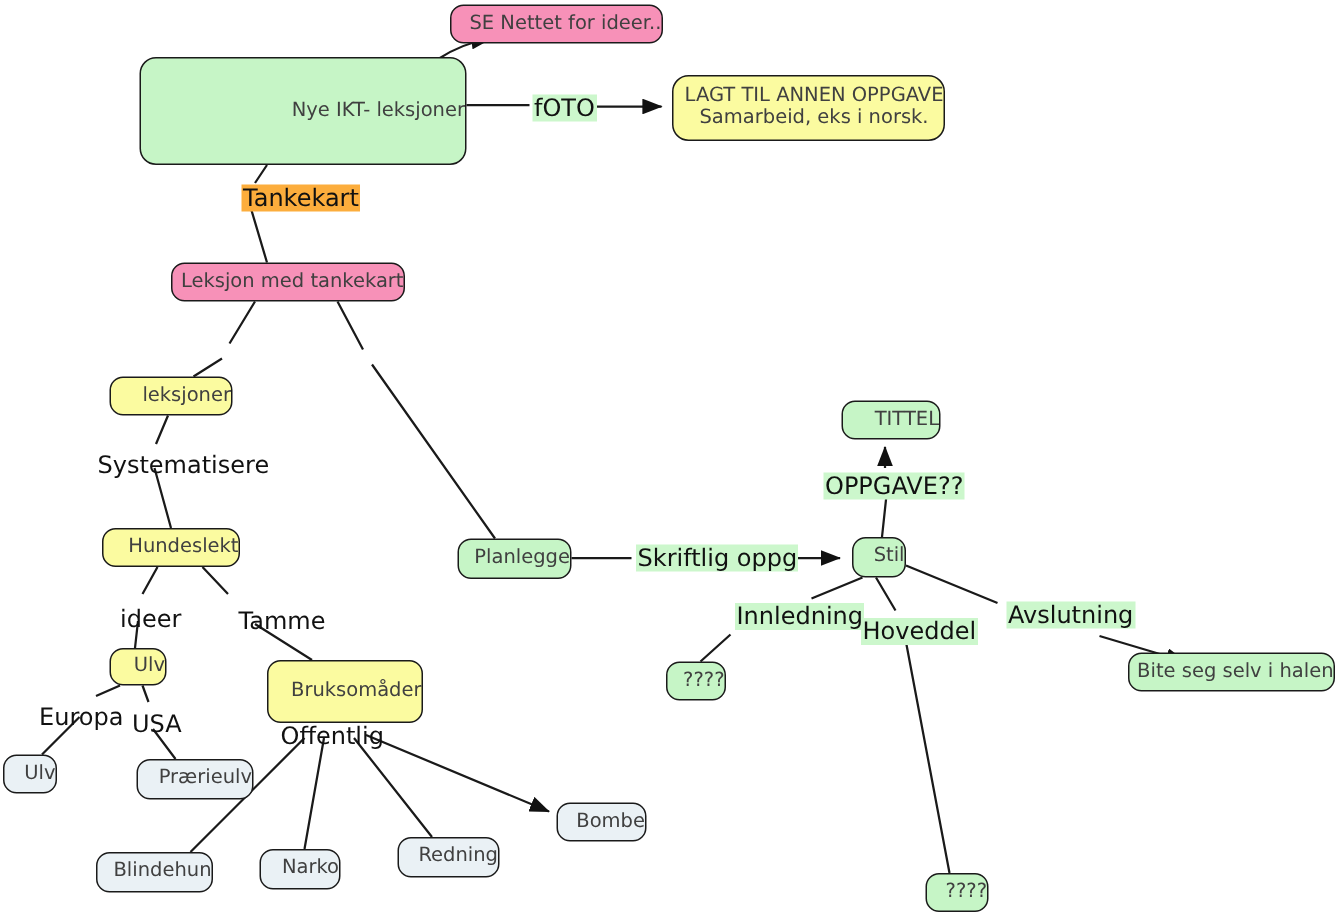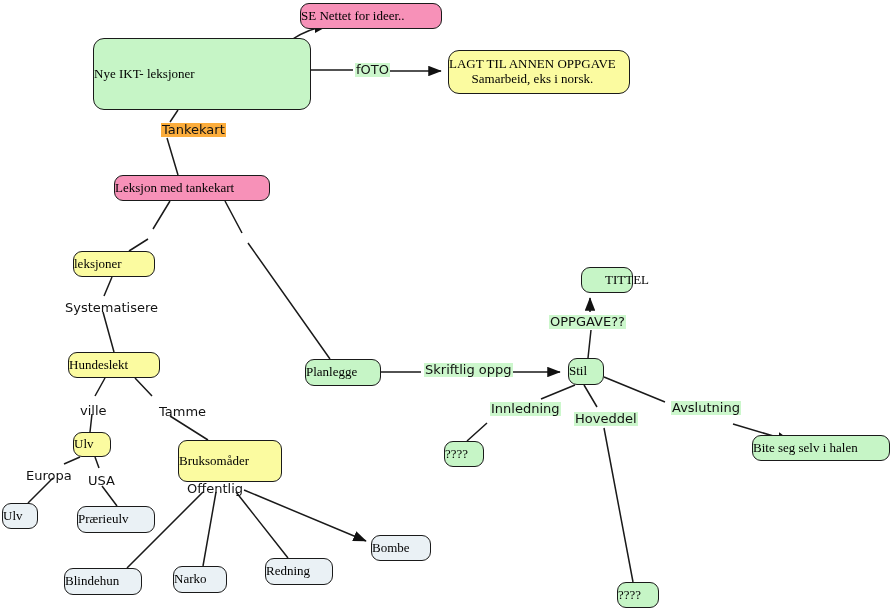--- a/index.html
+++ b/index.html
@@ -24,40 +24,39 @@
     top: 0;
     width: 892px;
     height: 610px;
     pointer-events: none;
   }
   .node {
     position: absolute;
     box-sizing: border-box;
     display: flex;
     align-items: center;
-    justify-content: flex-start;
+    justify-content: flex-end;
     text-align: center;
     border: 1.4px solid #1a1a1a;
     border-radius: 9px;
-    color: #000000;
+    color: #404040;
     font-size: 13px;
     line-height: 1.15;
     white-space: pre;
     z-index: 3;
-    font-family: Liberation Serif, serif;
   }
   .node.green   { background: #c6f5c6; }
   .node.pink    { background: #f791b8; }
   .node.yellow  { background: #fbfba0; }
   .node.pale    { background: #eaf1f5; }
   .node.bigbox  { border-radius: 11px; }
 
   .elabel {
     position: absolute;
-    font-size: 13px;
+    font-size: 16px;
     color: #111111;
     white-space: pre;
     line-height: 1.1;
     z-index: 4;
     padding: 0 1px;
   }
   .elabel.hl-green  { background: #ccf7cc; }
   .elabel.hl-orange { background: #fcad3c; }
   .elabel.plain     { background: transparent; }
 </style>
@@ -98,38 +97,38 @@
   <div id="node-layer">
       <div class="node green bigbox" style="left: 93px; top: 38px; width: 218px; height: 72px;"><span>Nye IKT- leksjoner</span></div>
       <div class="node pink" style="left: 300px; top: 3px; width: 142px; height: 26px;"><span>SE Nettet for ideer..</span></div>
       <div class="node yellow bigbox" style="left: 448px; top: 50px; width: 182px; height: 44px;"><span>LAGT TIL ANNEN OPPGAVE
 Samarbeid, eks i norsk.</span></div>
       <div class="node pink" style="left: 114px; top: 175px; width: 156px; height: 26px;"><span>Leksjon med tankekart</span></div>
       <div class="node yellow" style="left: 73px; top: 251px; width: 82px; height: 26px;"><span>leksjoner</span></div>
       <div class="node yellow" style="left: 68px; top: 352px; width: 92px; height: 26px;"><span>Hundeslekt</span></div>
       <div class="node yellow" style="left: 73px; top: 432px; width: 38px; height: 25px;"><span>Ulv</span></div>
       <div class="node pale" style="left: 2px; top: 503px; width: 36px; height: 26px;"><span>Ulv</span></div>
-      <div class="node pale" style="left: 77px; top: 506px; width: 78px; height: 27px;"><span>Prærieulv</span></div>
+      <div class="node pale" style="left: 91px; top: 506px; width: 78px; height: 27px;"><span>Prærieulv</span></div>
       <div class="node yellow" style="left: 178px; top: 440px; width: 104px; height: 42px;"><span>Bruksomåder</span></div>
       <div class="node pale" style="left: 64px; top: 568px; width: 78px; height: 27px;"><span>Blindehun</span></div>
       <div class="node pale" style="left: 173px; top: 566px; width: 54px; height: 27px;"><span>Narko</span></div>
       <div class="node pale" style="left: 265px; top: 558px; width: 68px; height: 27px;"><span>Redning</span></div>
       <div class="node pale" style="left: 371px; top: 535px; width: 60px; height: 26px;"><span>Bombe</span></div>
       <div class="node green" style="left: 305px; top: 359px; width: 76px; height: 27px;"><span>Planlegge</span></div>
       <div class="node green" style="left: 568px; top: 358px; width: 36px; height: 27px;"><span>Stil</span></div>
-      <div class="node green" style="left: 581px; top: 267px; width: 52px; height: 26px; padding-left: 23px;"><span>TITTEL</span></div>
+      <div class="node green" style="left: 561px; top: 267px; width: 66px; height: 26px; padding-left: 23px;"><span>TITTEL</span></div>
       <div class="node green" style="left: 444px; top: 441px; width: 40px; height: 26px;"><span>????</span></div>
       <div class="node green" style="left: 617px; top: 582px; width: 42px; height: 26px;"><span>????</span></div>
       <div class="node green" style="left: 752px; top: 435px; width: 138px; height: 26px;"><span>Bite seg selv i halen</span></div>
     </div>
   <div id="label-layer">
       <div class="elabel hl-orange" style="left: 161px; top: 123px;">Tankekart</div>
       <div class="elabel hl-green" style="left: 355px; top: 63px;">fOTO</div>
       <div class="elabel plain" style="left: 64px; top: 301px;">Systematisere</div>
-      <div class="elabel plain" style="left: 79px; top: 404px;">ville</div>
+      <div class="elabel plain" style="left: 79px; top: 404px;">ideer</div>
       <div class="elabel plain" style="left: 158px; top: 405px;">Tamme</div>
       <div class="elabel plain" style="left: 25px; top: 469px;">Europa</div>
       <div class="elabel plain" style="left: 87px; top: 474px; text-align: center;">USA</div>
       <div class="elabel plain" style="left: 186px; top: 482px;">Offentlig</div>
       <div class="elabel hl-green" style="left: 424px; top: 363px;">Skriftlig oppg</div>
       <div class="elabel hl-green" style="left: 549px; top: 315px;">OPPGAVE??</div>
       <div class="elabel hl-green" style="left: 490px; top: 402px;">Innledning</div>
       <div class="elabel hl-green" style="left: 574px; top: 412px;">Hoveddel</div>
       <div class="elabel hl-green" style="left: 671px; top: 401px;">Avslutning</div>
     </div>

